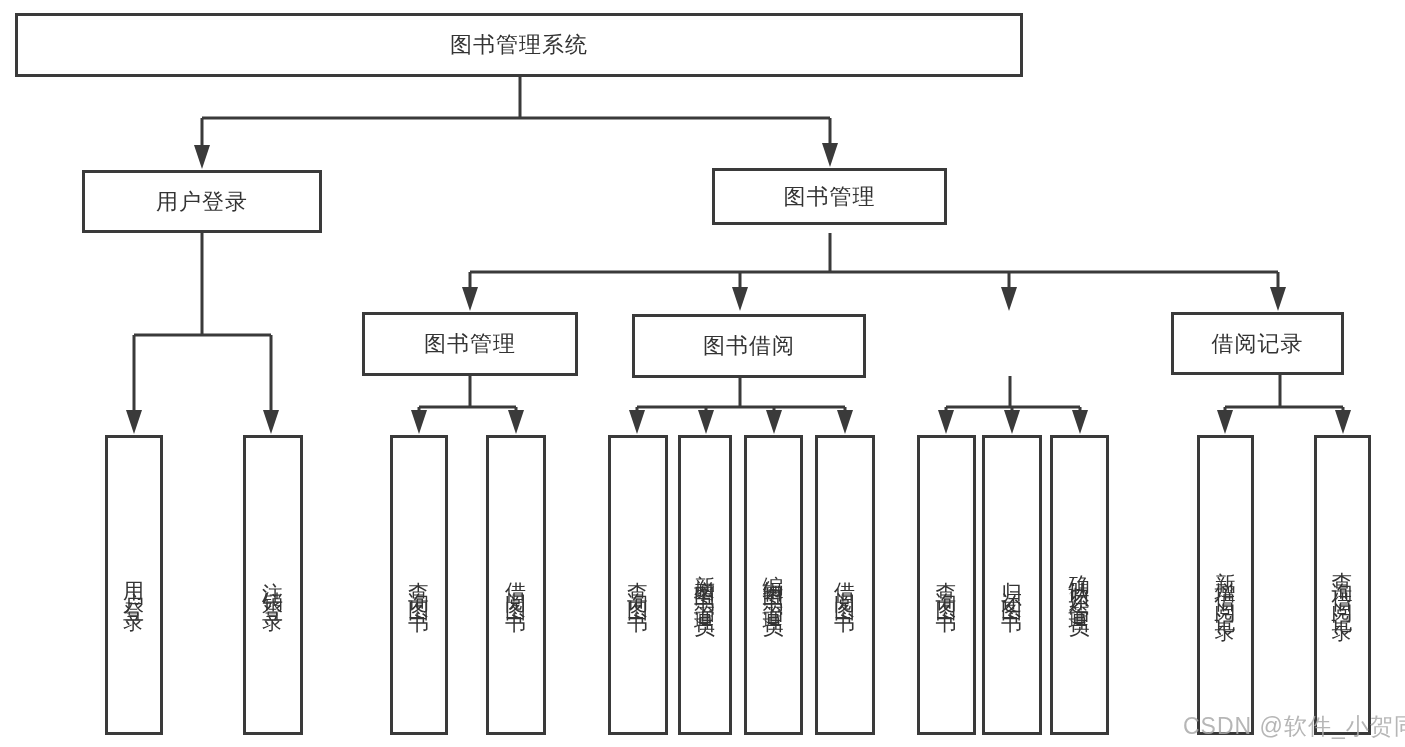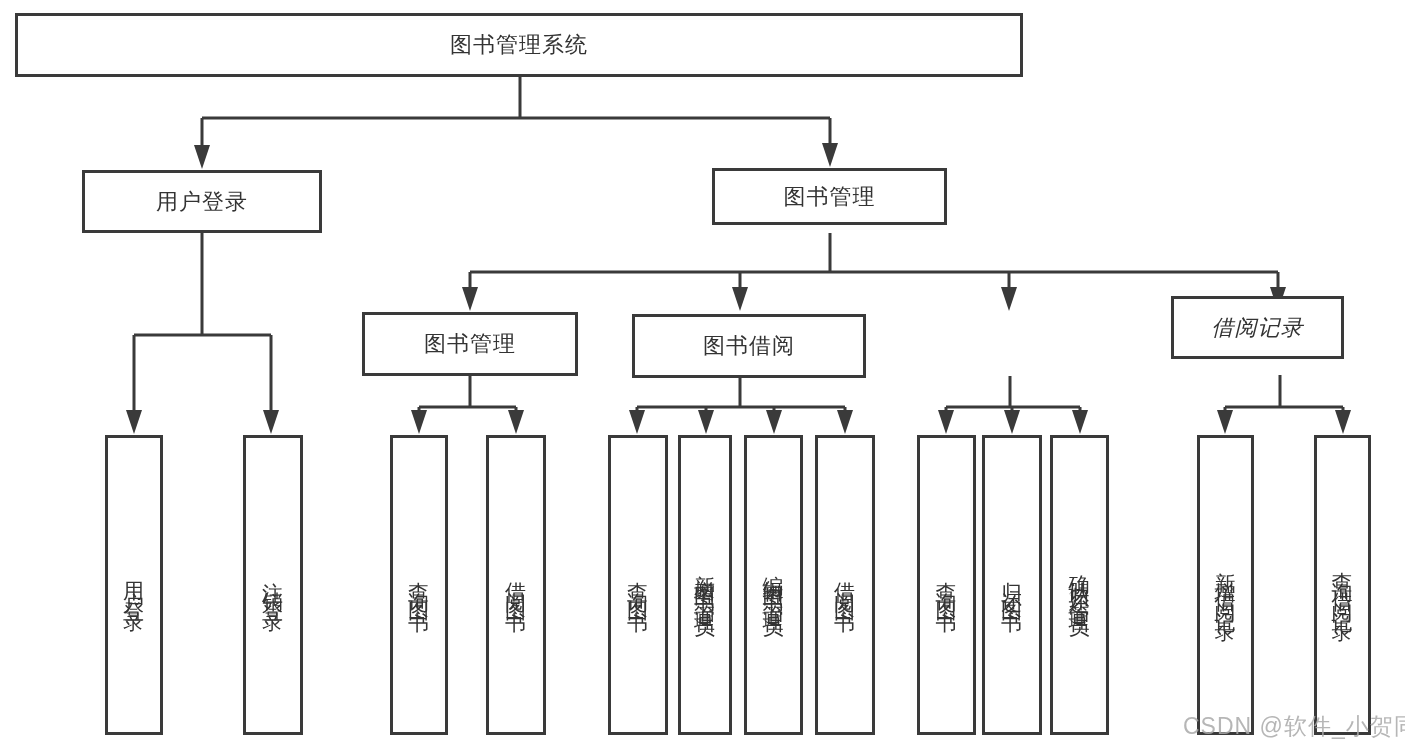--- a/index.html
+++ b/index.html
@@ -94,21 +94,21 @@
     <polygon points="1335,410 1351,410 1343,434"></polygon>
   </svg>
 
   <div class="hbox" style="left:15px;top:13px;width:1008px;height:64px;">图书管理系统</div>
 
   <div class="hbox" style="left:82px;top:170px;width:240px;height:63px;">用户登录</div>
   <div class="hbox" style="left:712px;top:168px;width:235px;height:57px;">图书管理</div>
 
   <div class="hbox" style="left:362px;top:312px;width:216px;height:64px;">图书管理</div>
   <div class="hbox" style="left:632px;top:314px;width:234px;height:64px;">图书借阅</div>
-  <div class="hbox" style="left:1171px;top:296px;width:173px;height:63px;font-style:italic;">借阅记录</div>
+  <div class="hbox" style="left:1171px;top:312px;width:173px;height:63px;">借阅记录</div>
 
   <div class="vbox" style="left:105px;top:435px;width:58px;height:300px;">用户登录</div>
   <div class="vbox" style="left:243px;top:435px;width:60px;height:300px;">注销登录</div>
 
   <div class="vbox" style="left:390px;top:435px;width:58px;height:300px;">查询图书</div>
   <div class="vbox" style="left:486px;top:435px;width:60px;height:300px;">借阅图书</div>
 
   <div class="vbox" style="left:608px;top:435px;width:60px;height:300px;">查询图书</div>
   <div class="vbox" style="left:678px;top:435px;width:54px;height:300px;letter-spacing:6px;">新增图书（管理员）</div>
   <div class="vbox" style="left:744px;top:435px;width:59px;height:300px;letter-spacing:6px;">编辑图书（管理员）</div>

